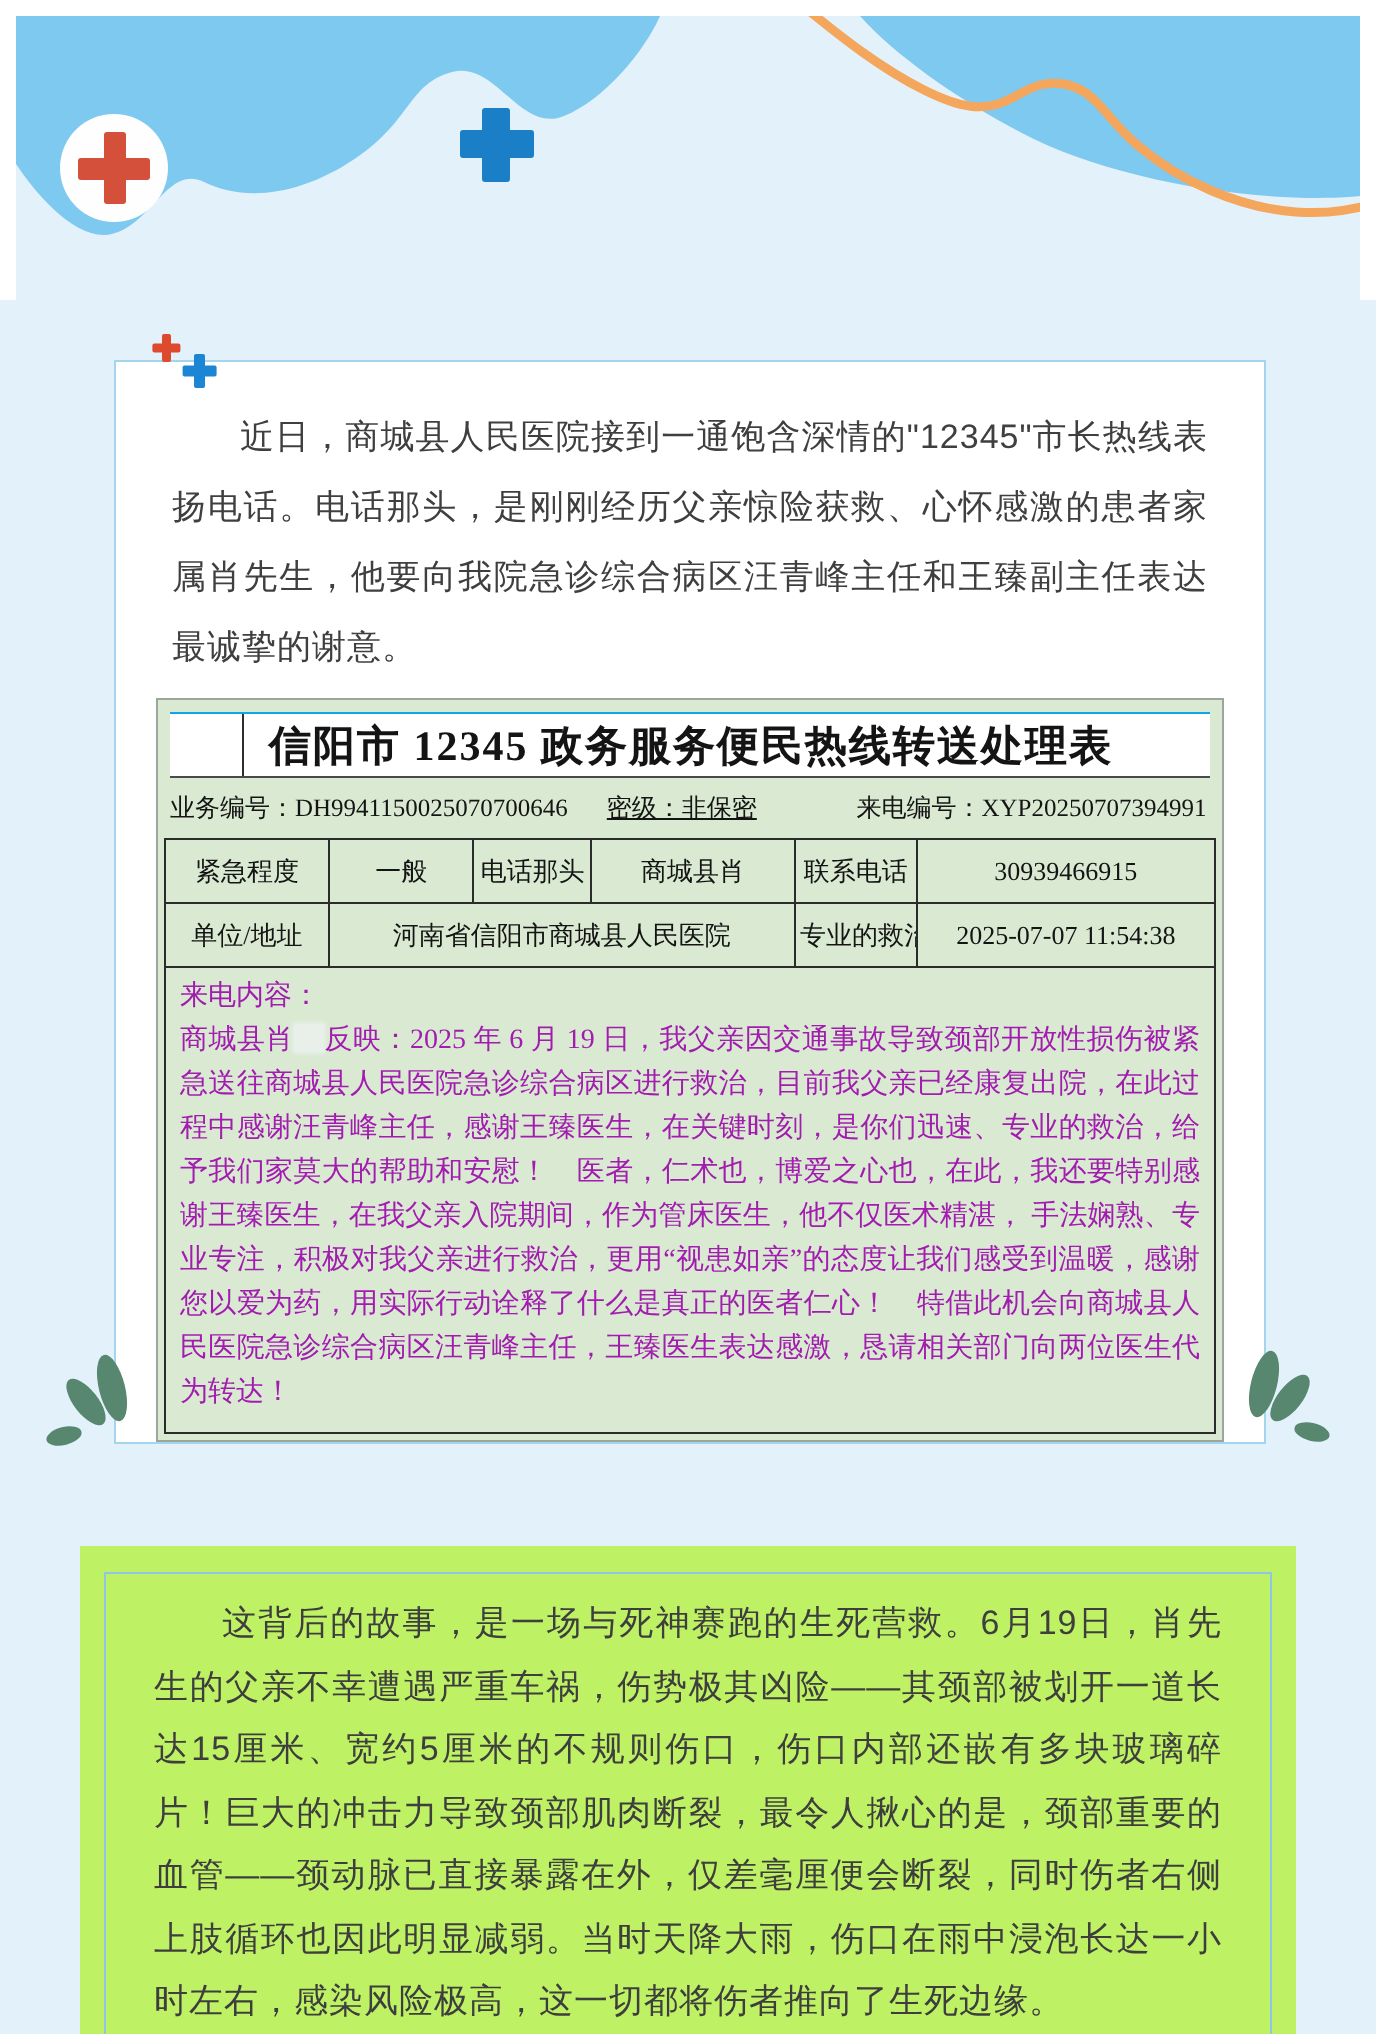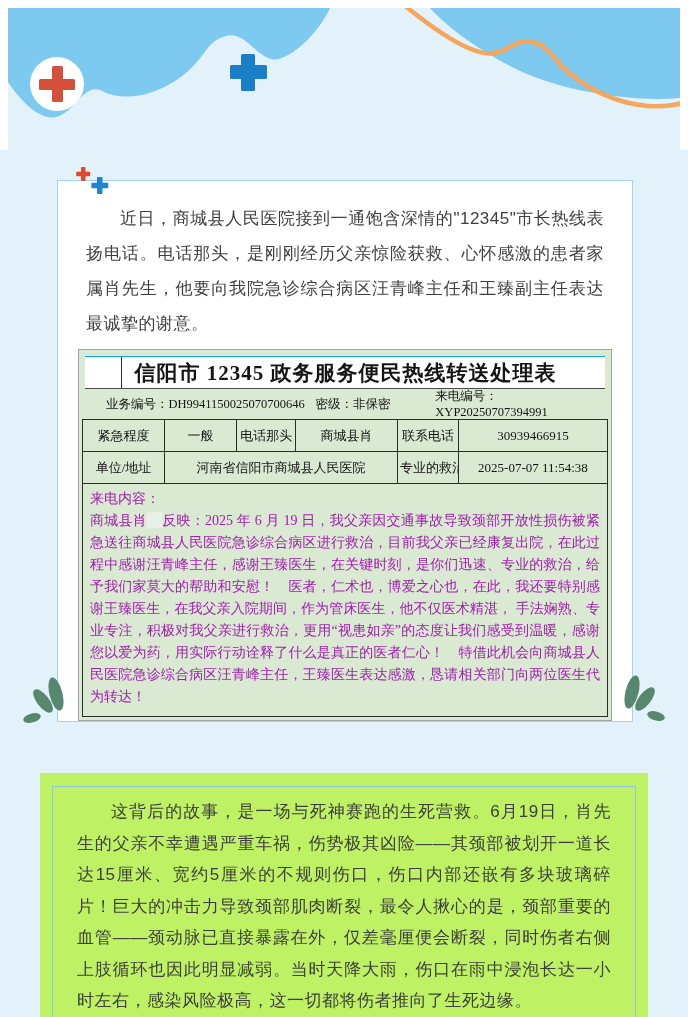--- a/index.html
+++ b/index.html
@@ -32,22 +32,22 @@
     margin:0 3px;height:31px;display:flex;align-items:center;
   }
   .form-title .mini-cell{width:36px;height:100%;border-right:1px solid #2e2e2e;}
   .form-title .title-text{
     flex:1;text-align:center;font-size:21px;font-weight:bold;letter-spacing:1px;
     padding-right:36px;
   }
   .form-meta{
     height:30px;display:flex;align-items:center;font-size:12.5px;padding:0 3px;
   }
-  .form-meta .m1{width:42%;margin-left:21px;}
-  .form-meta .m2{width:24%;}
+  .form-meta .m1{width:42%;}
+  .form-meta .m2{width:24%;text-decoration:underline;}
   .form-meta .m3{width:34%;}
   table.grid{
     width:100%;border-collapse:collapse;table-layout:fixed;
   }
   table.grid td{
     border:1px solid #2b2b2b;height:31px;text-align:center;
     font-size:13px;padding:0 2px;overflow:hidden;white-space:nowrap;
   }
   .content-box{
     border:1px solid #2b2b2b;border-top:none;

